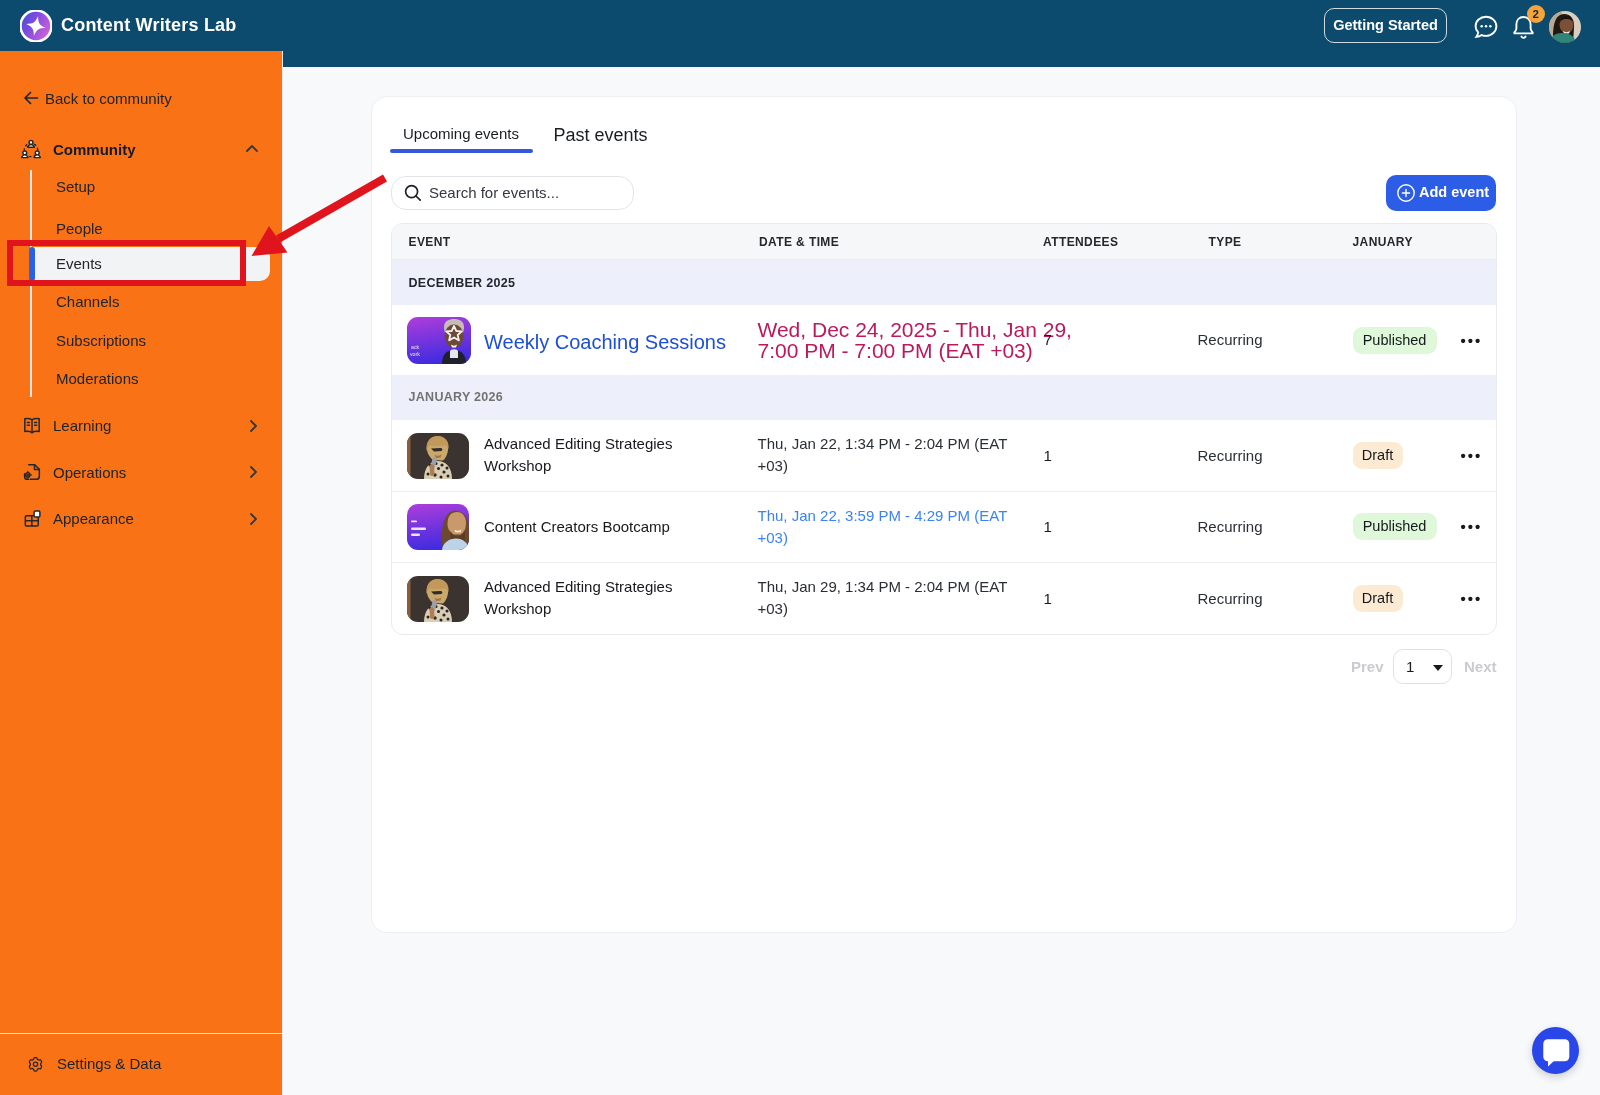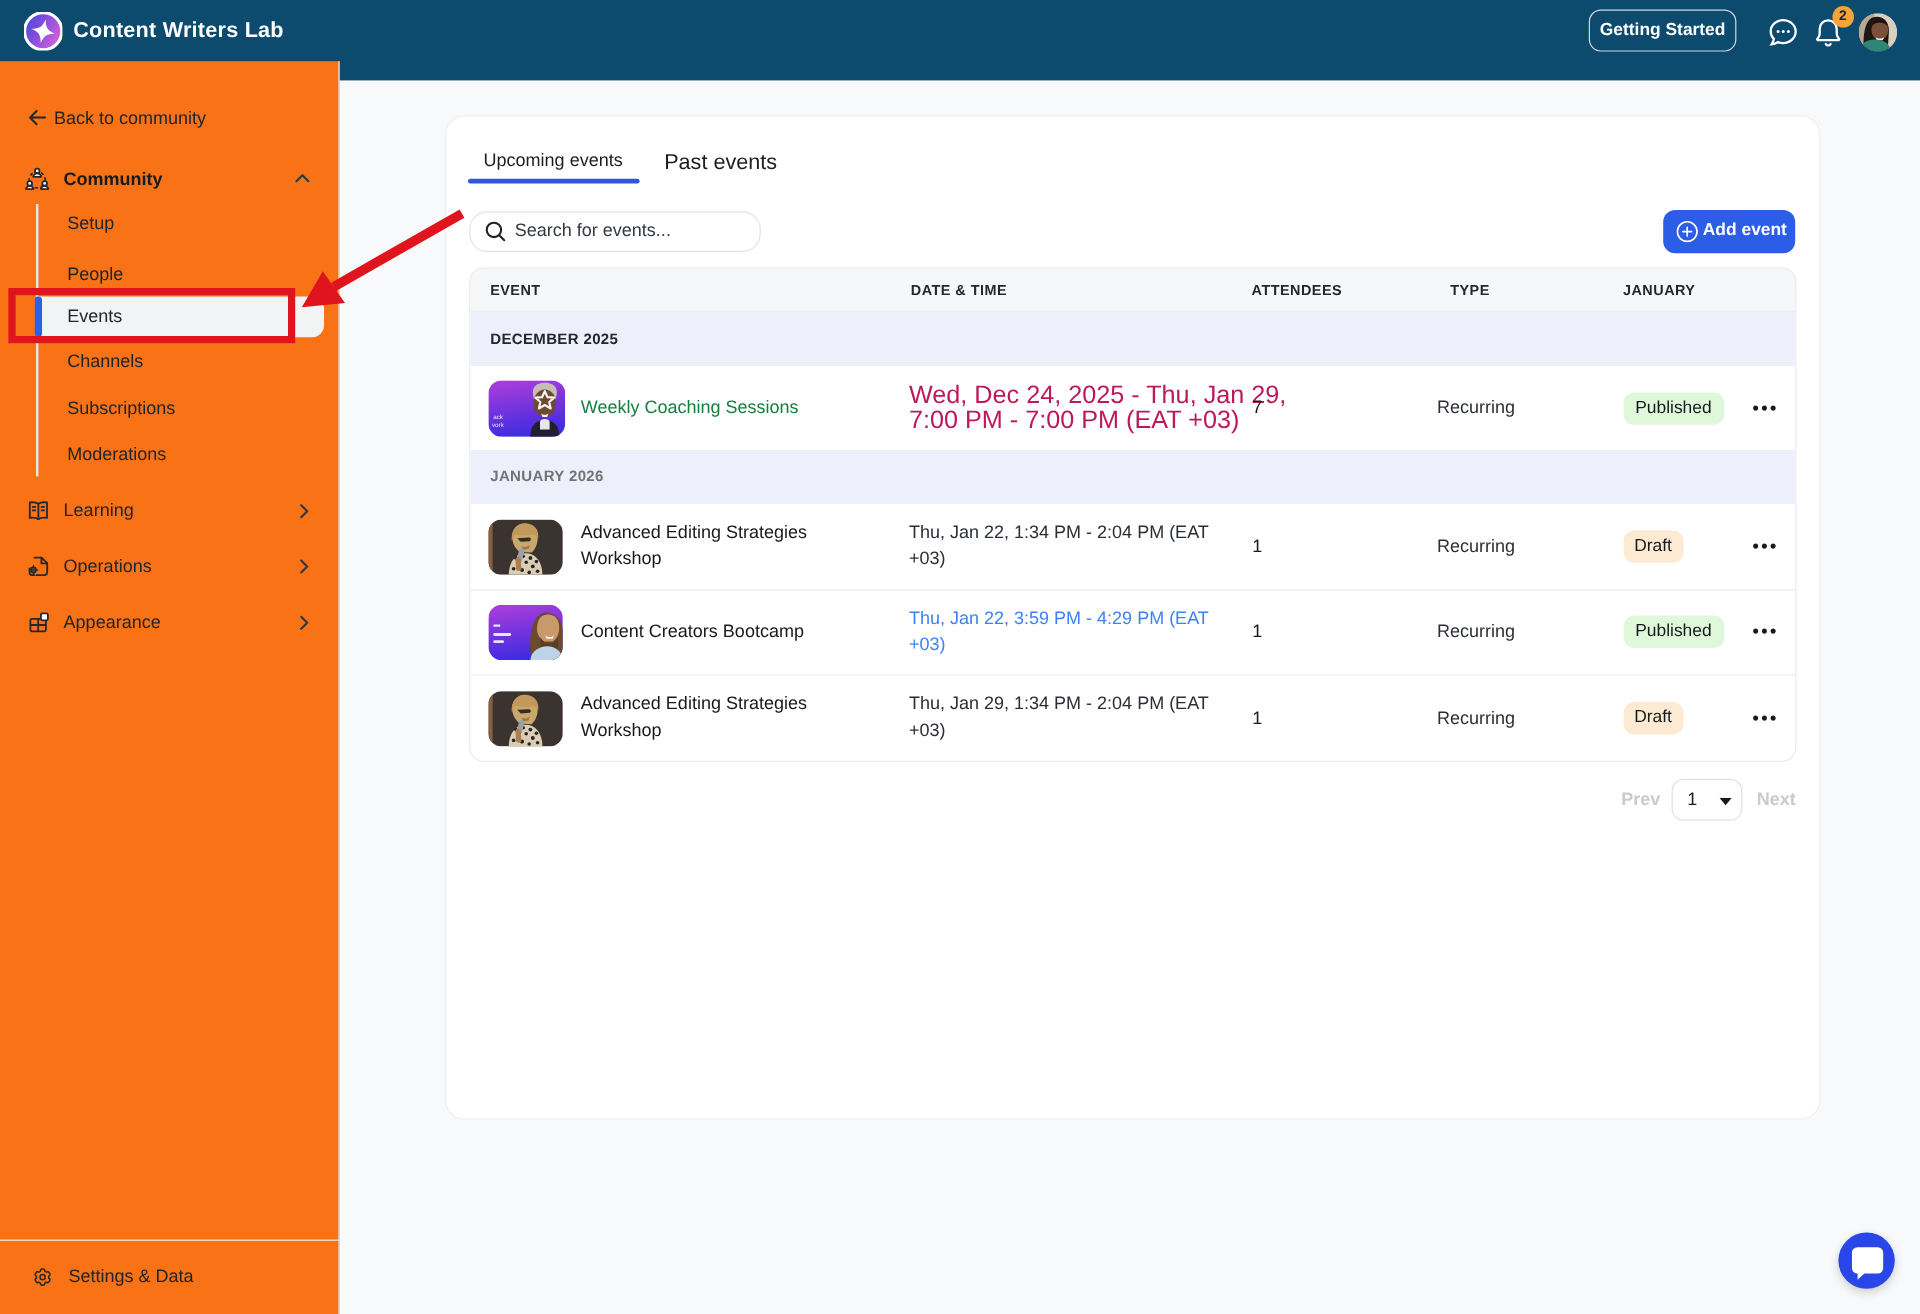--- a/index.html
+++ b/index.html
@@ -185,21 +185,21 @@
       <rect width="64" height="47" fill="url(#ev1)"></rect>
       <path d="M37 10 C37 4 42 2 47 2 C52 2 57 4 57 10 C57 13 56 16 55 18 L39 18 C38 16 37 13 37 10 Z" fill="#C6BDB8"></path>
       <ellipse cx="47" cy="19" rx="9.5" ry="11.5" fill="#6E4A33"></ellipse>
       <path d="M44 27.5 C45.5 29 48.5 29 50 27.5 L49 30.5 L45 30.5 Z" fill="#F8F6F6"></path>
       <path d="M35 47 C35 37 40 33 47 33 C54 33 59 37 59 47 Z" fill="#20212A"></path>
       <path d="M43 34.5 C43 31.5 51 31.5 51 34.5 L51 41 L43 41 Z" fill="#E8E8EC"></path>
       <path d="M47 9 L49.3 14 L54.8 14.4 L50.7 18 L51.9 23.4 L47 20.5 L42.1 23.4 L43.3 18 L39.2 14.4 L44.7 14 Z" fill="none" stroke="#F4F2F4" stroke-width="1.8" stroke-linejoin="round"></path>
       <text x="4" y="32" font-size="5.2" fill="#E9E4EE" font-family="Liberation Sans">ack</text>
       <text x="3" y="38.5" font-size="5.2" fill="#E9E4EE" font-family="Liberation Sans">vork</text>
     </svg>
-    <div class="abs" style="left:92.5px;top:107.4px;font-size:15px;color:#15803d;">Weekly Coaching Sessions</div>
+    <div class="abs" style="left:92.5px;top:107.4px;font-size:20px;color:#1d4ed8;">Weekly Coaching Sessions</div>
     <div class="abs" style="left:366px;top:95px;font-size:21px;color:#be185d;line-height:21px;">Wed, Dec 24, 2025 - Thu, Jan 29,<br>7:00 PM - 7:00 PM (EAT +03)</div>
     <div class="abs" style="left:652px;top:107.4px;font-size:15px;color:#17191E;">7</div>
     <div class="abs" style="left:806px;top:107.4px;font-size:15px;color:#2A2E35;">Recurring</div>
     <div class="abs" style="left:961px;top:102.5px;width:84px;height:27px;background:#DFF8DA;border-radius:9px;text-align:center;font-size:14.5px;color:#15191D;line-height:27px;">Published</div>
     <div class="abs" style="left:1069px;top:108px;font-size:15px;color:#17191E;letter-spacing:2px;font-weight:bold;">•••</div>
 
     <div class="abs" style="left:0;top:151px;width:100%;height:44.5px;background:#EDEFFB;"></div>
     <div class="abs" style="left:17px;top:166.3px;font-size:12.5px;font-weight:bold;color:#737373;letter-spacing:0.3px;">JANUARY 2026</div>
 
     <svg class="abs" style="left:15.5px;top:208.5px;border-radius:11px" width="62" height="46" viewBox="0 0 62 46">

